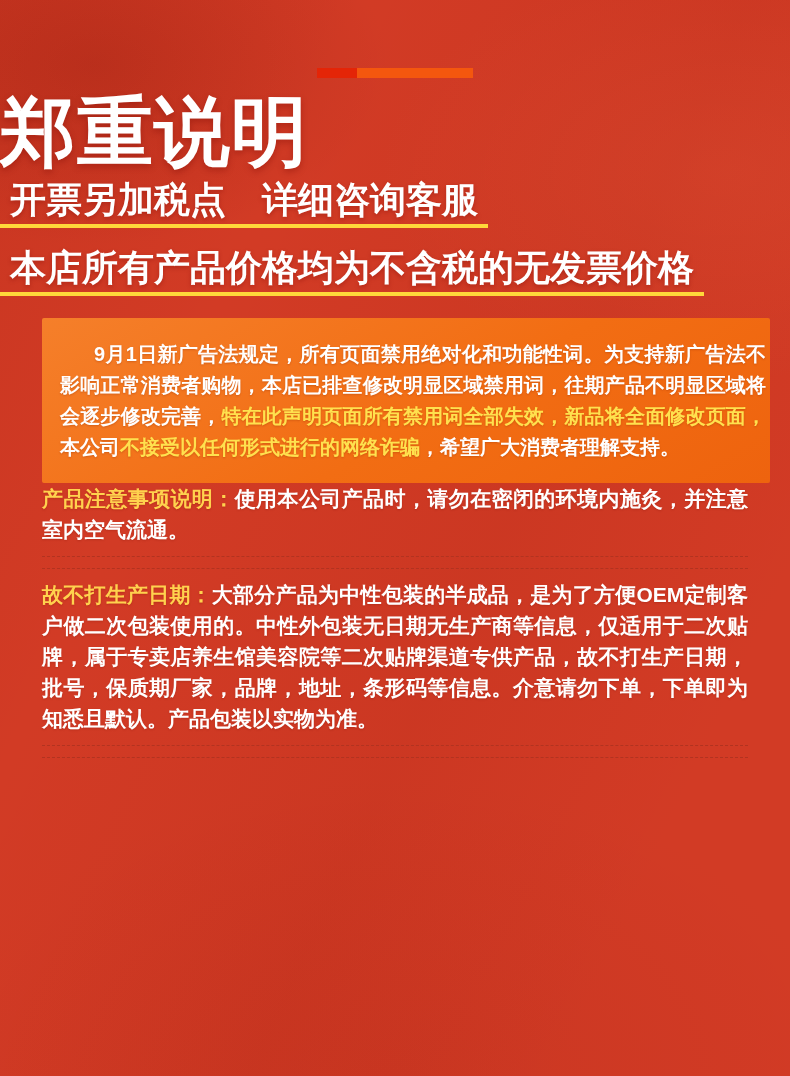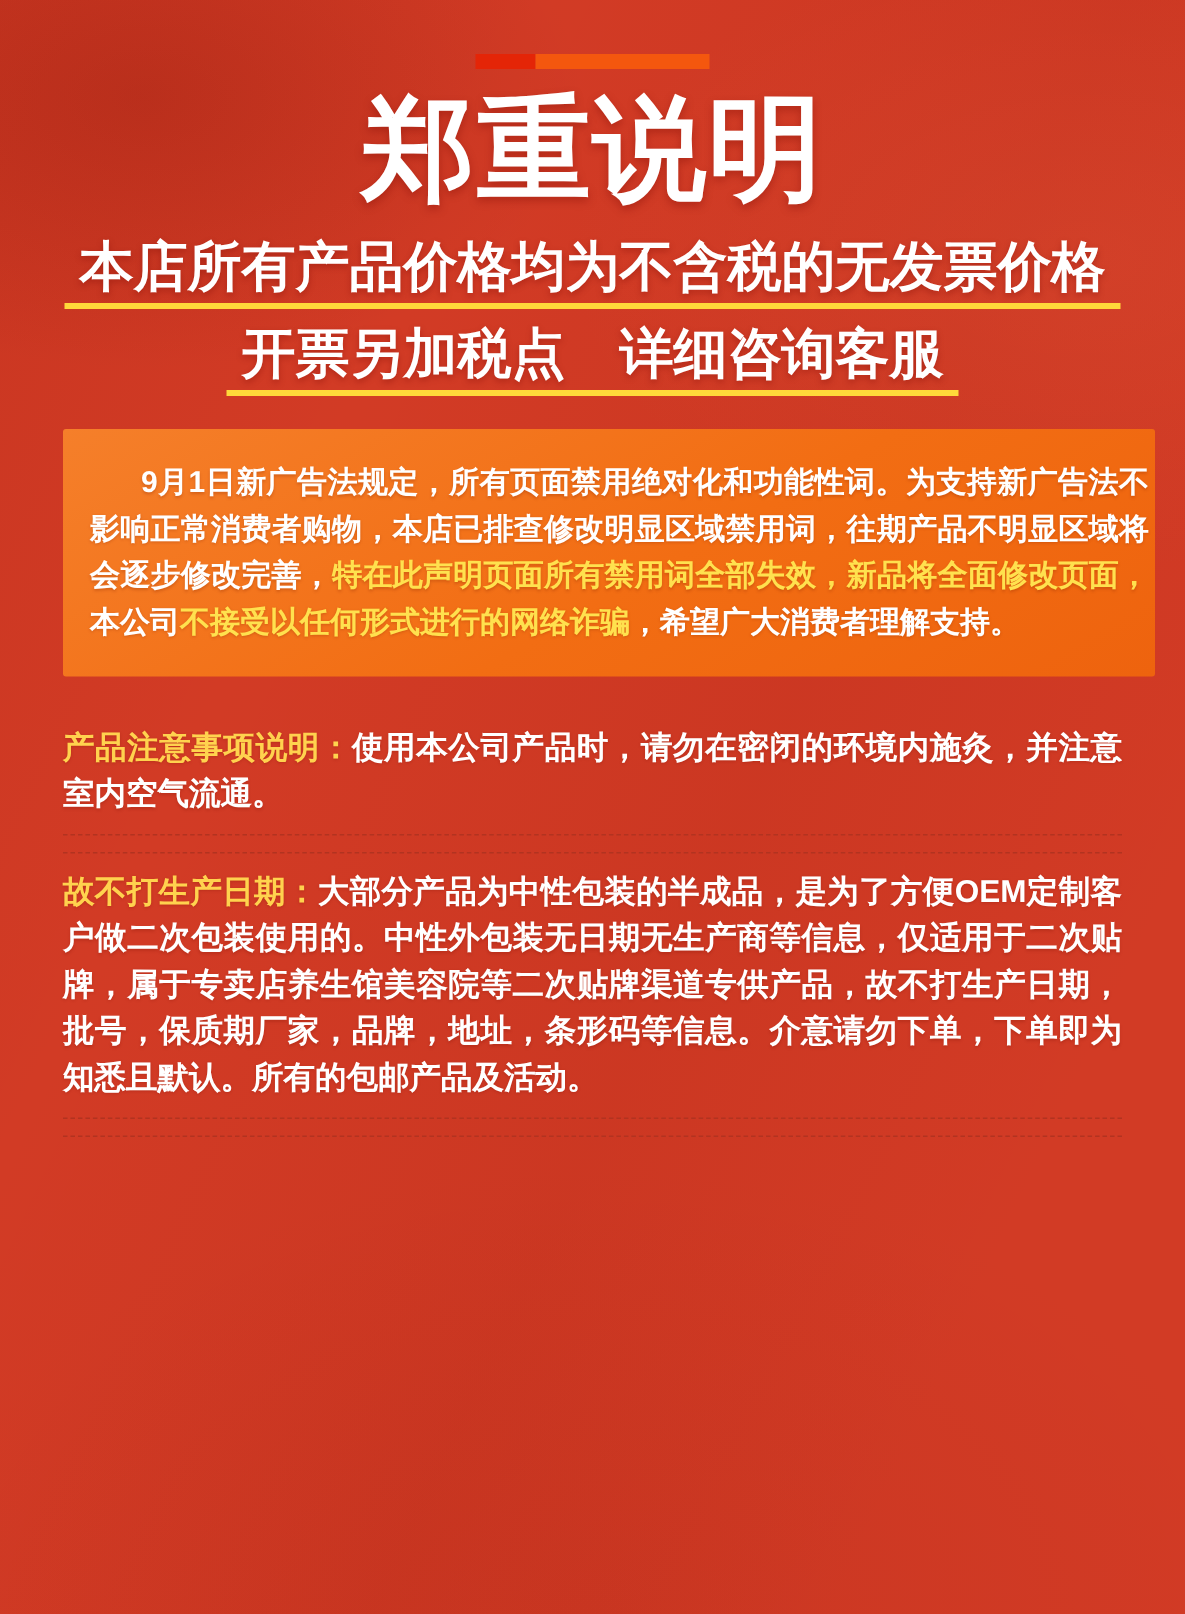--- a/index.html
+++ b/index.html
@@ -19,21 +19,21 @@
     
     background:
       radial-gradient(ellipse 420px 260px at 12% 6%, rgba(120,15,5,0.22), transparent 70%),
       radial-gradient(ellipse 500px 300px at 92% 16%, rgba(255,130,90,0.10), transparent 70%),
       linear-gradient(115deg, rgba(150,25,10,0.14) 0%, transparent 28%, rgba(150,25,10,0.10) 58%, transparent 82%),
       radial-gradient(ellipse 600px 400px at 50% 100%, rgba(140,20,8,0.10), transparent 75%),
       var(--bg-color, #d23b25);
   }
 
   
-  .banner { padding-top: 36px; text-align: center; }
+  .banner { padding-top: 68px; }
   .deco-bar {
     width: 156px; height: 10px;
     margin: 0 auto;
     display: flex;
   }
   .deco-bar .seg-red    { width: 40px;  height: 10px; background: var(--deco-red, #e42507); }
   .deco-bar .seg-orange { width: 116px; height: 10px; background: var(--deco-orange, #f4570e); }
 
   .page-title {
     margin: 16px 0 0 0;
@@ -71,21 +71,21 @@
     font-size: 20px;
     line-height: 31px;
     font-weight: 700;
     text-indent: 1.7em;
     text-shadow: 0 1px 2px rgba(140,40,0,0.30);
     text-align: justify;
   }
   .notice-text .em-yellow { color: var(--emphasis-yellow, #ffe14e); }
 
   
-  .sections { margin: 0 42px; padding-top: 32px; }
+  .sections { margin: 0 42px; }
   .section {
     margin: 0;
     font-size: 21px;
     line-height: 31px;
     font-weight: 700;
     text-align: justify;
     text-shadow: 0 1px 2px rgba(120,15,0,0.25);
   }
   .sec-title { color: var(--heading-yellow, #ffd24e); }
   .sec-body  { color: var(--text-white, #ffffff); }
@@ -101,34 +101,34 @@
 <body>
 
 <div class="page">
 
   <div class="banner">
     <div class="deco-bar">
       <span class="seg-red"></span>
       <span class="seg-orange"></span>
     </div>
     <h1 class="page-title">郑重说明</h1>
+    <div class="subtitle second">
+      <span class="ul">开票另加税点　详细咨询客服</span>
+    </div>
     <div class="subtitle">
       <span class="ul">本店所有产品价格均为不含税的无发票价格</span>
-    </div>
-    <div class="subtitle second">
-      <span class="ul">开票另加税点　详细咨询客服</span>
     </div>
   </div>
 
   <div class="notice-box">
     <p class="notice-text" id="notice-text"><span>9月1日新广告法规定，所有页面禁用绝对化和功能性词。为支持新广告法不影响正常消费者购物，本店已排查修改明显区域禁用词，往期产品不明显区域将会逐步修改完善，</span><span class="em-yellow">特在此声明页面所有禁用词全部失效，新品将全面修改页面，</span><span>本公司</span><span class="em-yellow">不接受以任何形式进行的网络诈骗</span><span>，希望广大消费者理解支持。</span></p>
   </div>
 
   <div class="sections" id="sections">
       <p class="section"><span class="sec-title">产品注意事项说明：</span><span class="sec-body">使用本公司产品时，请勿在密闭的环境内施灸，并注意室内空气流通。</span></p>
       <div class="divider"></div>
       <div class="divider"></div>
-      <p class="section"><span class="sec-title">故不打生产日期：</span><span class="sec-body">大部分产品为中性包装的半成品，是为了方便OEM定制客户做二次包装使用的。中性外包装无日期无生产商等信息，仅适用于二次贴牌，属于专卖店养生馆美容院等二次贴牌渠道专供产品，故不打生产日期，批号，保质期厂家，品牌，地址，条形码等信息。介意请勿下单，下单即为知悉且默认。所有的包邮产品及活动。</span></p>
+      <p class="section"><span class="sec-title">故不打生产日期：</span><span class="sec-body">大部分产品为中性包装的半成品，是为了方便OEM定制客户做二次包装使用的。中性外包装无日期无生产商等信息，仅适用于二次贴牌，属于专卖店养生馆美容院等二次贴牌渠道专供产品，故不打生产日期，批号，保质期厂家，品牌，地址，条形码等信息。介意请勿下单，下单即为知悉且默认。产品包装以实物为准。</span></p>
       <div class="divider"></div>
       <div class="divider"></div>
     </div>
 
 </div>
 
 </body></html>

